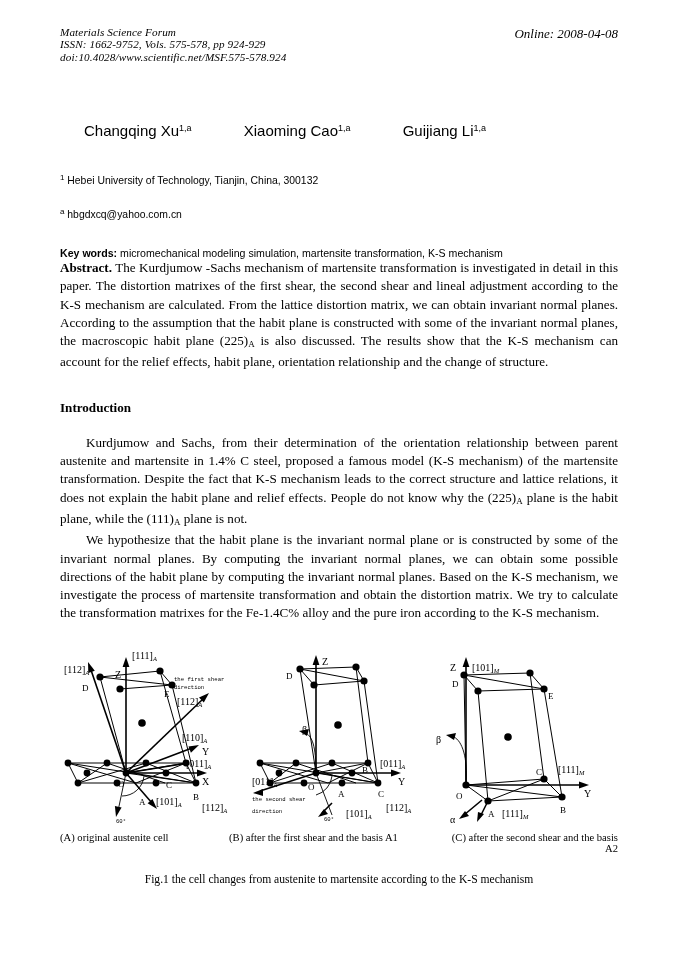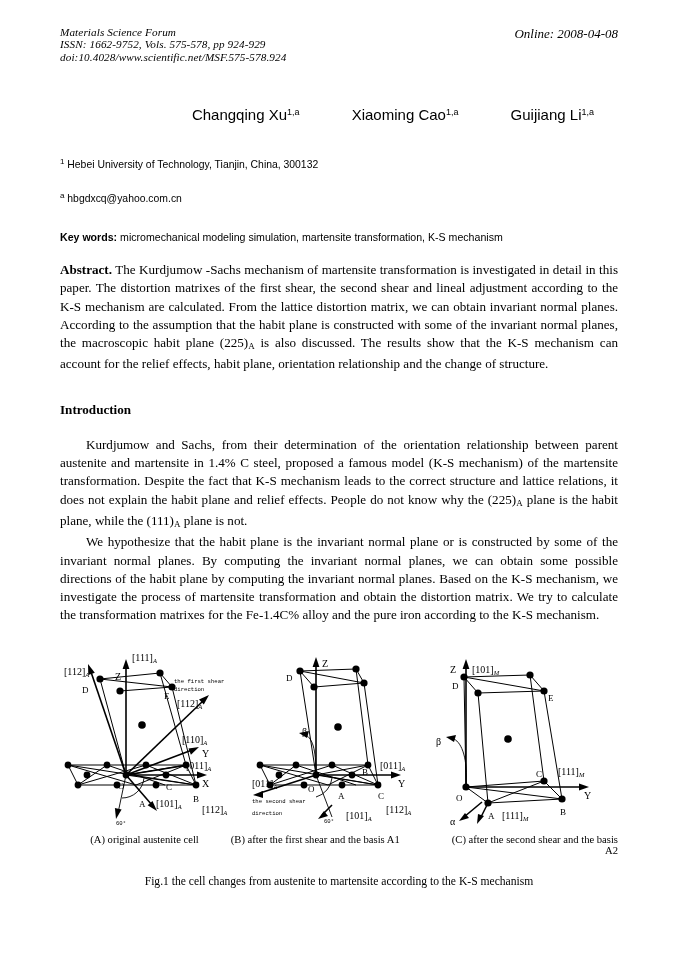--- a/index.html
+++ b/index.html
@@ -23,24 +23,24 @@
   .title{
     text-align:center;
     font-family:"Liberation Sans", sans-serif;
     font-weight:bold;font-size:15.3px;
     margin-top:24px;
     letter-spacing:-.1px;
   }
   .title sub{font-size:10px;vertical-align:-2px;}
   
   .authors{
-    text-align:right;
+    text-align:left;
     font-family:"Liberation Sans", sans-serif;
     font-size:15px;
-    margin-top:22px;
+    margin-top:38px;
   }
   .authors .au{margin:0 24px;white-space:nowrap;}
   .authors sup{font-size:9px;vertical-align:5px;}
   
   .affil,.email{
     text-align:left;
     font-family:"Liberation Sans", sans-serif;
     font-size:10.4px;
   }
   .affil{margin-top:34px;}
@@ -51,21 +51,20 @@
     font-family:"Liberation Sans", sans-serif;
     font-size:10.6px;
     margin-top:27px;
   }
   .keywords b{font-weight:bold;}
   
   .para{
     font-size:13.1px;
     line-height:18.3px;
     text-align:justify;
-    margin-top:18px;
   }
   .para b{font-weight:bold;}
   .indent{text-indent:26px;margin-top:0;}
   .sec-head{
     font-weight:bold;font-size:13.1px;
     margin-top:28px;
   }
   sub.s{font-size:9px;vertical-align:-2px;}
   
   .figrow{
@@ -75,21 +74,21 @@
     align-items:flex-end;
   }
   .figcell{width:186px;}
   .figcell svg{display:block;}
   .subcaps{
     display:flex;
     justify-content:space-between;
     font-size:10.6px;
     margin-top:7px;
   }
-  .subcap{text-align:center;}
+  .subcap{}
   .subcap.a{width:196px;}
   .subcap.b{width:200px;}
   .subcap.c{width:200px;text-align:right;margin-left:44px;}
   .figcaption{
     text-align:center;
     font-size:11.6px;
     margin-top:19px;
   }
   
   .lbl{font-family:"Liberation Serif", serif;font-size:9px;fill:#000;}

